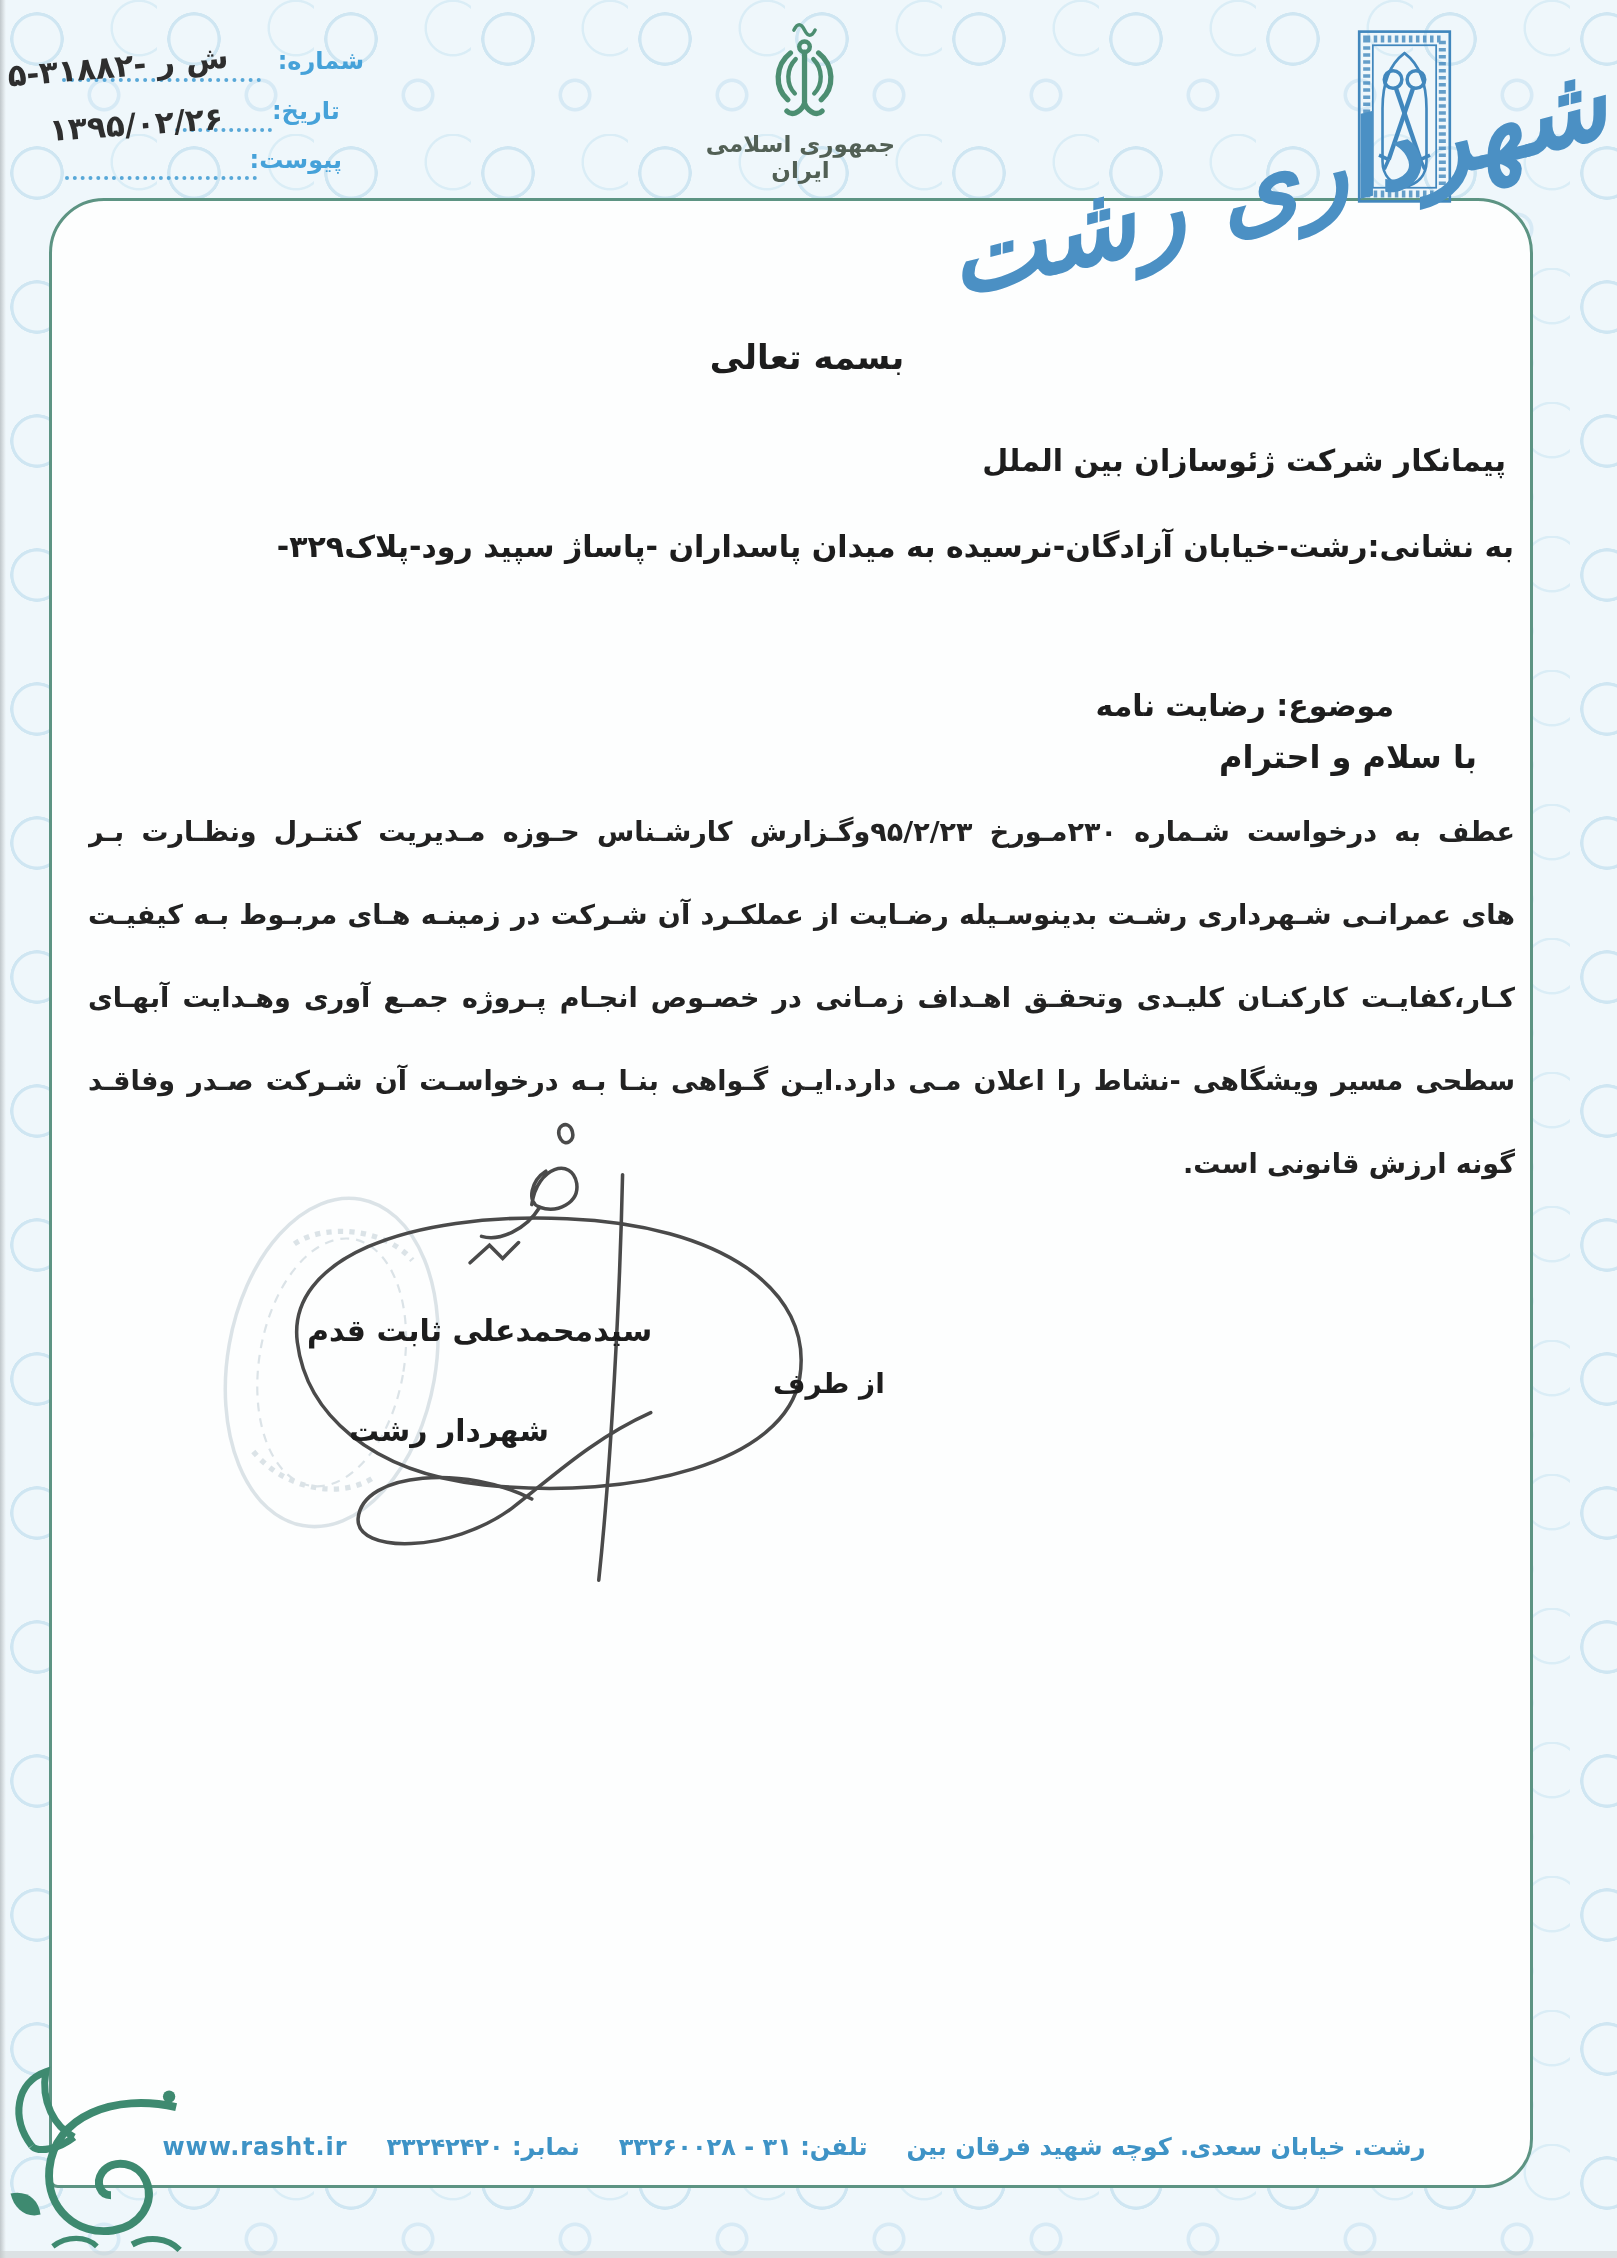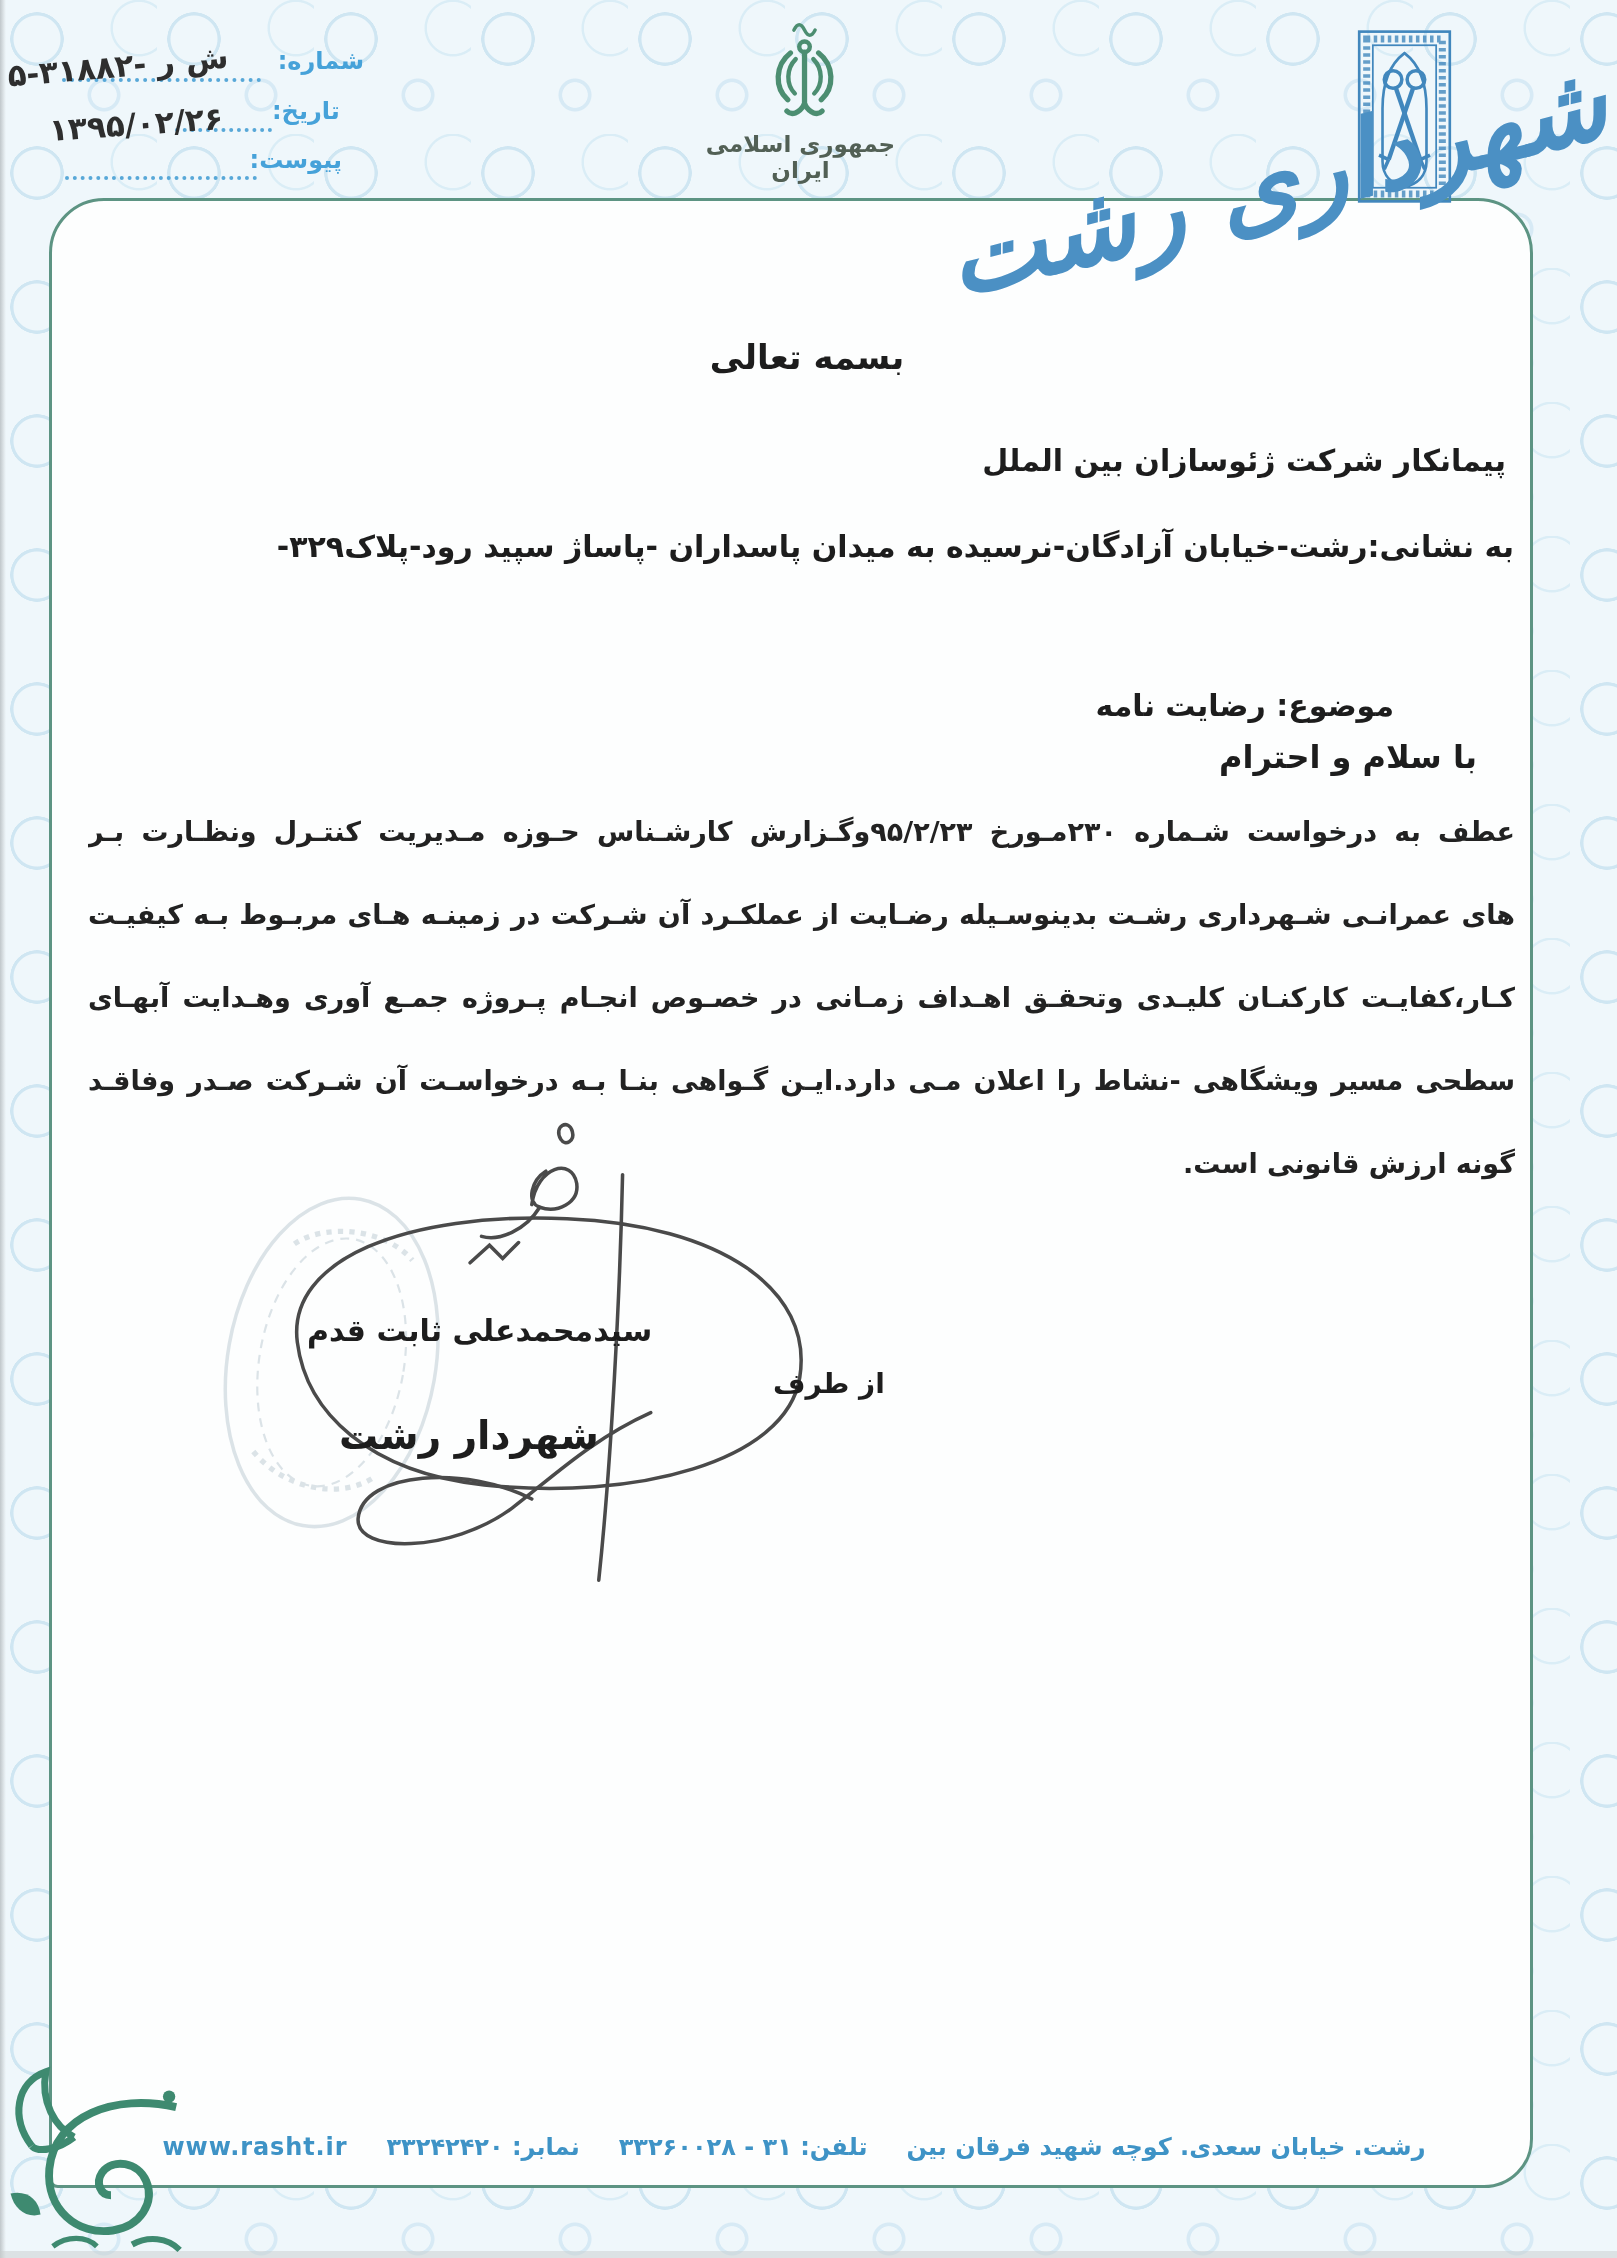--- a/index.html
+++ b/index.html
@@ -47,21 +47,21 @@
   #postal-line{right:224px;top:609px;font-size:31px;}
   #postal-line .gap{display:inline-block;width:51px;}
   #subject{right:224px;top:688px;font-size:30px;}
   #salutation{right:141px;top:738px;font-size:32px;text-align:center;}
   #body{left:88px;top:790px;width:1427px;direction:rtl;font-size:27px;font-weight:bold;color:#222;}
   .body-line{height:83px;line-height:83px;text-align:justify;text-align-last:justify;overflow:hidden;}
   .body-line.last{text-align-last:right;}
   
   #on-behalf{left:773px;top:1319px;font-size:28px;margin-top:48px;}
   #signer-name{left:307px;top:1313px;font-size:30px;}
-  #signer-title{left:339px;top:1413px;font-size:39px;text-align:center;}
+  #signer-title{left:349px;top:1413px;font-size:30px;text-align:center;}
   #signature-svg{left:221px;top:1120px;}
   
   #footer-line{left:53px;top:2133px;width:1482px;display:flex;justify-content:center;align-items:baseline;
     gap:39px;direction:rtl;color:#3e93c6;font-size:24px;font-weight:bold;white-space:nowrap;}
   #footer-website{direction:ltr;letter-spacing:0.9px;}
   #corner-ornament{left:0;top:2061px;}
 </style>
 </head>
 <body>
 

